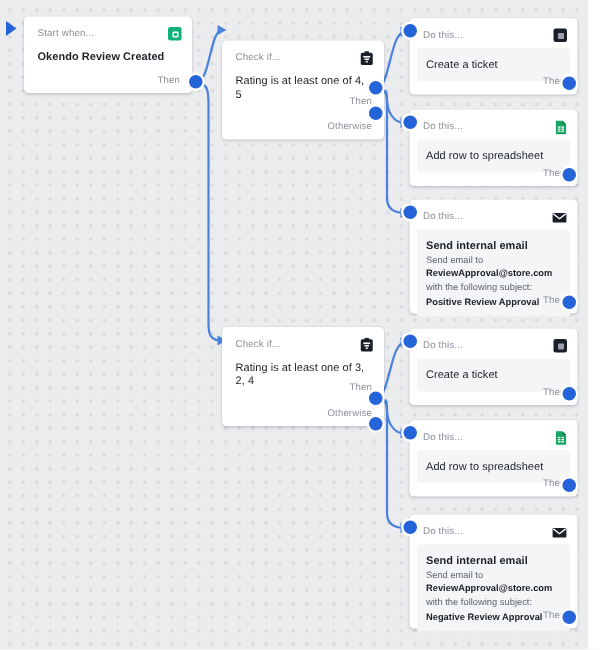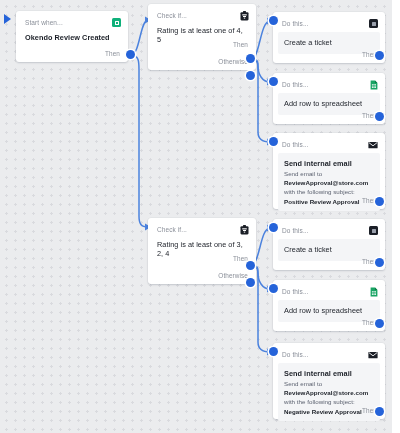--- a/index.html
+++ b/index.html
@@ -182,21 +182,21 @@
     </div>
     <div style="padding:3px 9px 0 9px;">
       <div class="body-title">Okendo Review Created</div>
     </div>
     <div class="port-row" style="position:absolute; right:0; bottom:2px;">
       <span class="port-label">Then</span>
     </div>
   </div>
   <div class="node" style="left:126px; top:50px;"></div>
 
-  <div class="card" style="left:148px; top:4px; width:108px; height:66px;">
+  <div class="card" style="left:148px; top:27px; width:108px; height:66px;">
     <div class="card-head">
       <span class="head-label">Check if...</span>
       <span>
         <svg class="ic-svg" width="9" height="10" viewBox="0 0 9 10">
           <rect x="0.5" y="1.2" width="8" height="8.2" rx="1.1" fill="#1b1f27"></rect>
           <rect x="3" y="0.1" width="3" height="1.9" rx="0.6" fill="#1b1f27"></rect>
           <rect x="2.2" y="3.3" width="4.6" height="1.1" fill="#ffffff"></rect>
           <rect x="3" y="5" width="3" height="1" fill="#ffffff"></rect>
           <rect x="3.8" y="6.6" width="1.4" height="1" fill="#ffffff"></rect>
         </svg>

